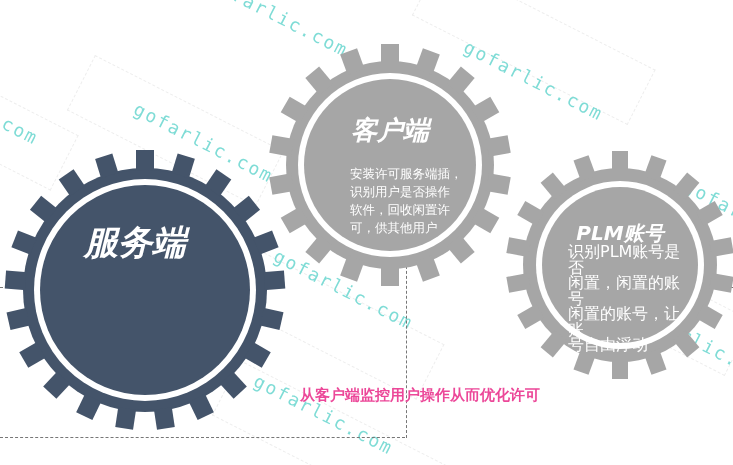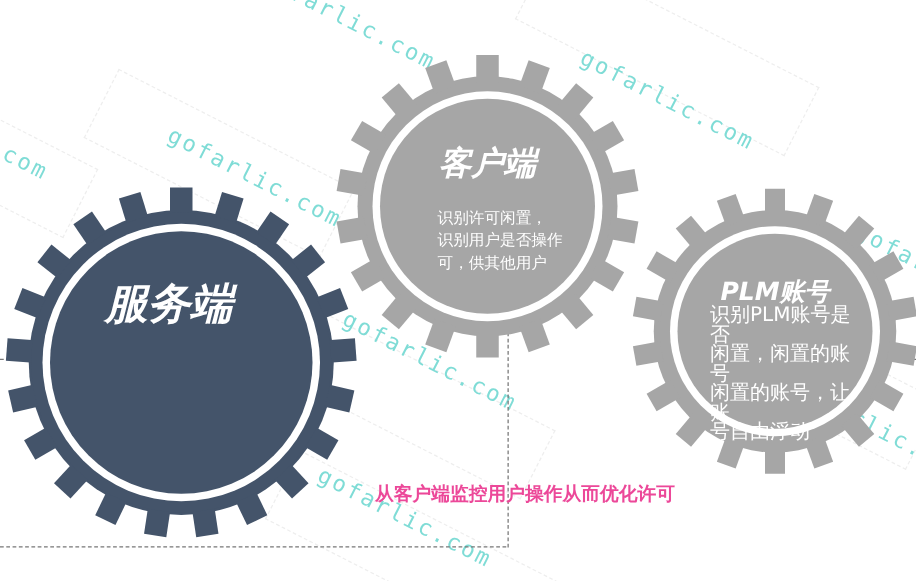--- a/index.html
+++ b/index.html
@@ -126,22 +126,23 @@
       <circle r="120" fill="#44546a"></circle>
       <circle r="111" fill="#ffffff"></circle>
       <circle r="105" fill="#44546a"></circle>
     </g>
   </svg>
 
   <div class="gear-title" style="left:70px;top:200px;width:130px;font-size:34px;margin-top:20px;">服务端</div>
 
   <div class="gear-title" style="left:340px;top:113px;width:100px;font-size:26px;">客户端</div>
   <div class="gear-text" style="left:350px;top:165px;width:130px;font-size:12.5px;line-height:18px;">
-    <div>识别许可闲置，</div>
+    <div>安装许可服务端插，</div>
     <div>识别用户是否操作</div>
+    <div>软件，回收闲置许</div>
     <div>可，供其他用户</div>
   </div>
 
   <div class="gear-title" style="left:565px;top:220px;width:110px;font-size:20px;">PLM账号</div>
   <div class="gear-text" style="left:568px;top:244px;width:120px;font-size:16px;line-height:15.5px;">
     <div>识别PLM账号是否</div>
     <div>闲置，闲置的账号</div>
     <div>闲置的账号，让账</div>
     <div>号自由浮动</div>
   </div>

